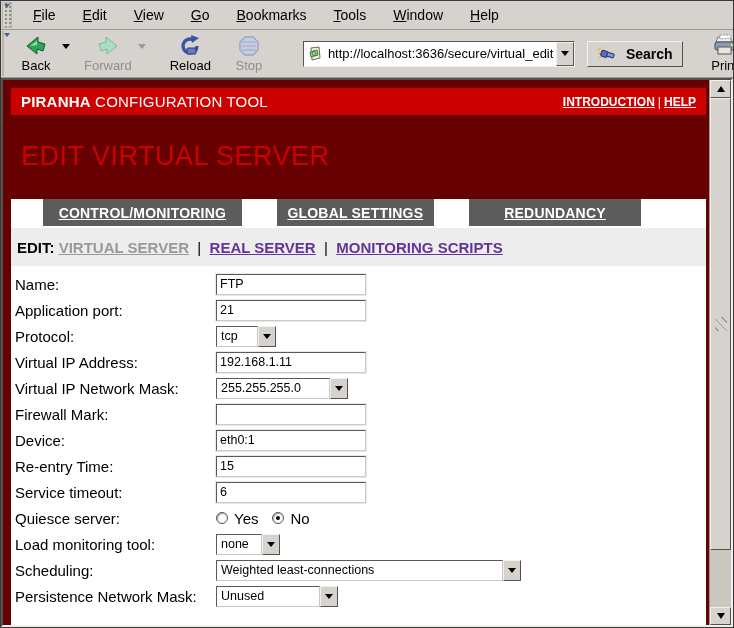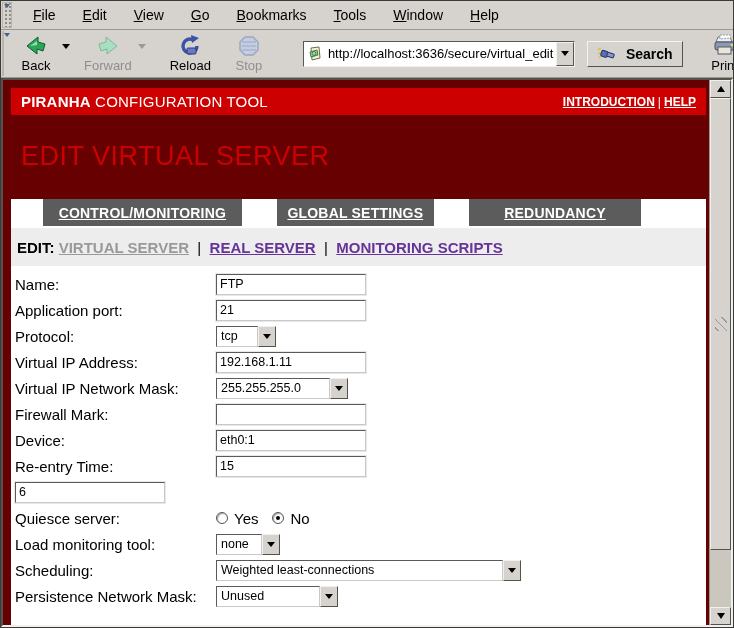--- a/index.html
+++ b/index.html
@@ -378,20 +378,21 @@
           <span class="flabel">Device:</span>
           <input class="tinput" type="text" value="eth0:1" style="">
         </div>
 
         <div class="frow">
           <span class="flabel">Re-entry Time:</span>
           <input class="tinput" type="text" value="15" style="">
         </div>
 
         <div class="frow">
+          <span class="flabel">Service timeout:</span>
           <input class="tinput" type="text" value="6" style="">
         </div>
 
         <div class="frow">
           <span class="flabel">Quiesce server:</span>
           <span class="radio-group">
             <span class="radio"></span>
             <span class="radio-label">Yes</span>
             <span class="radio checked"></span>
             <span class="radio-label">No</span>

